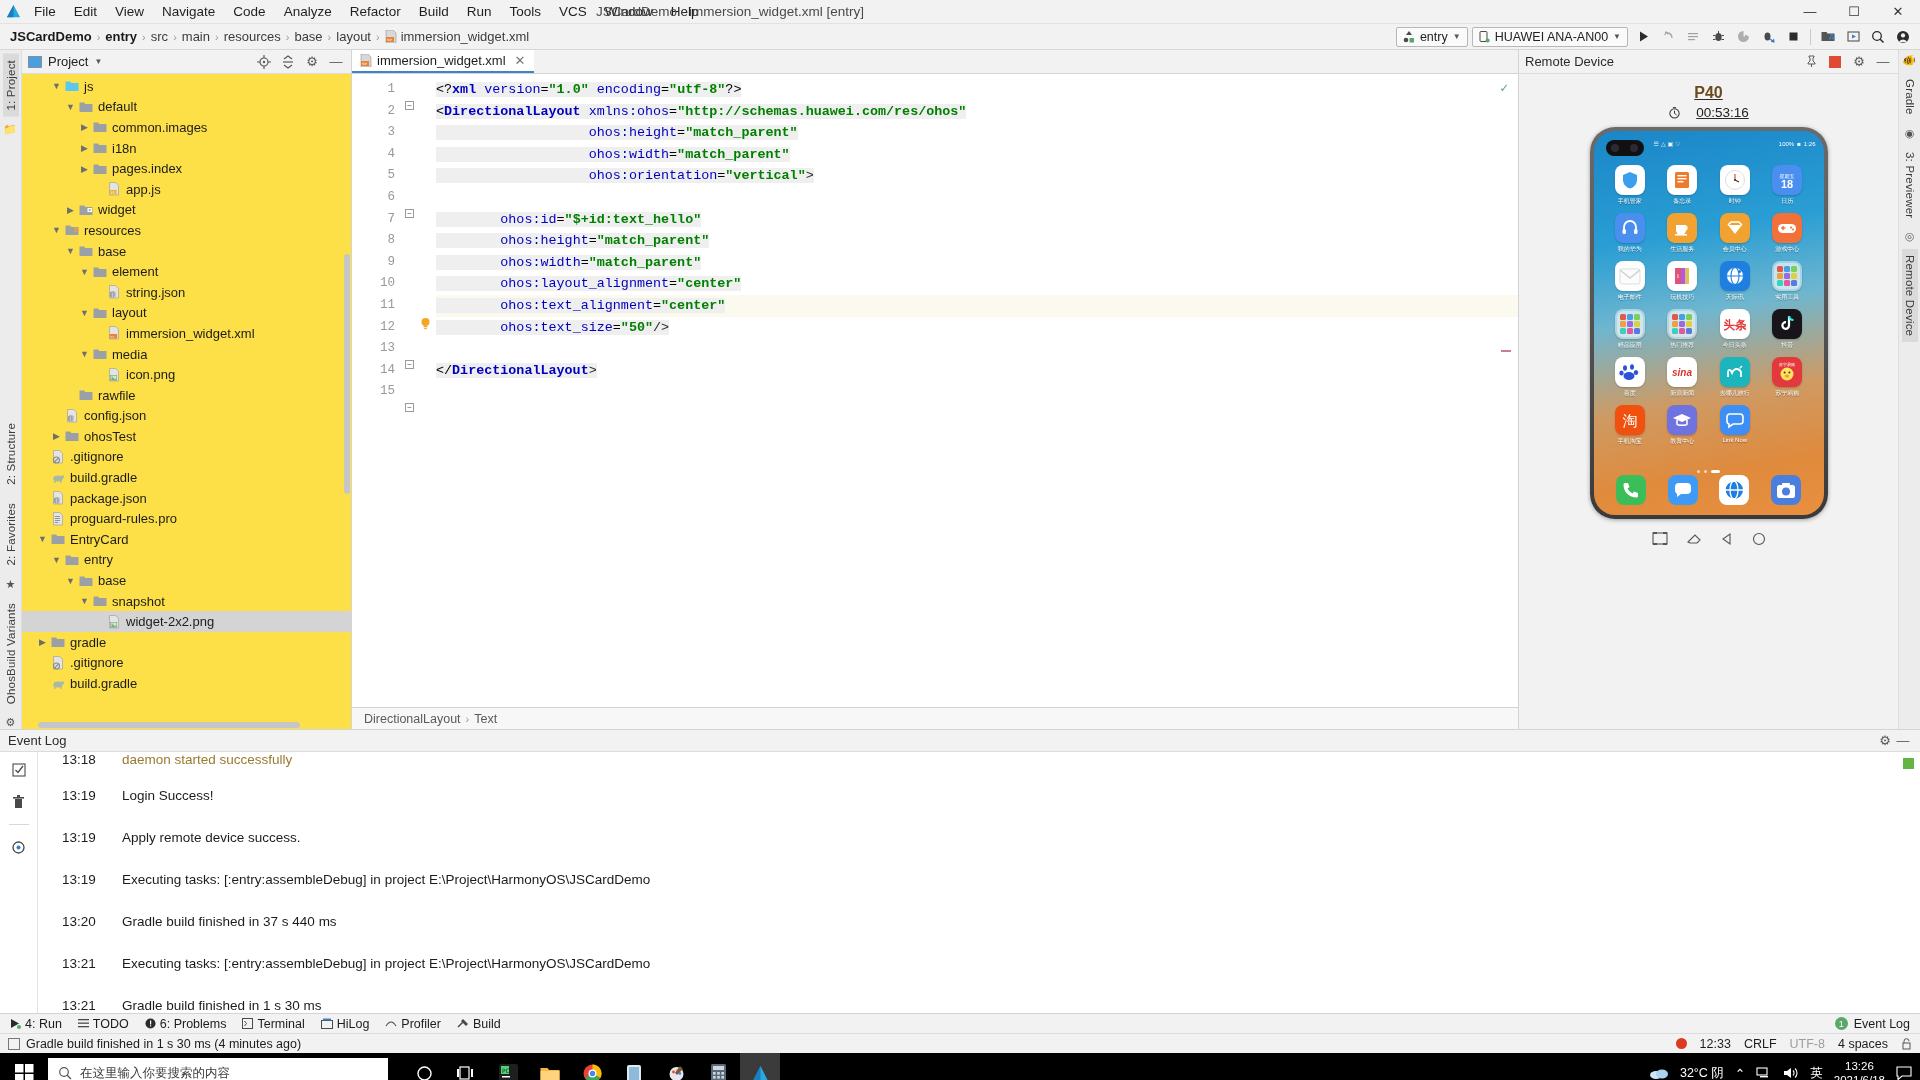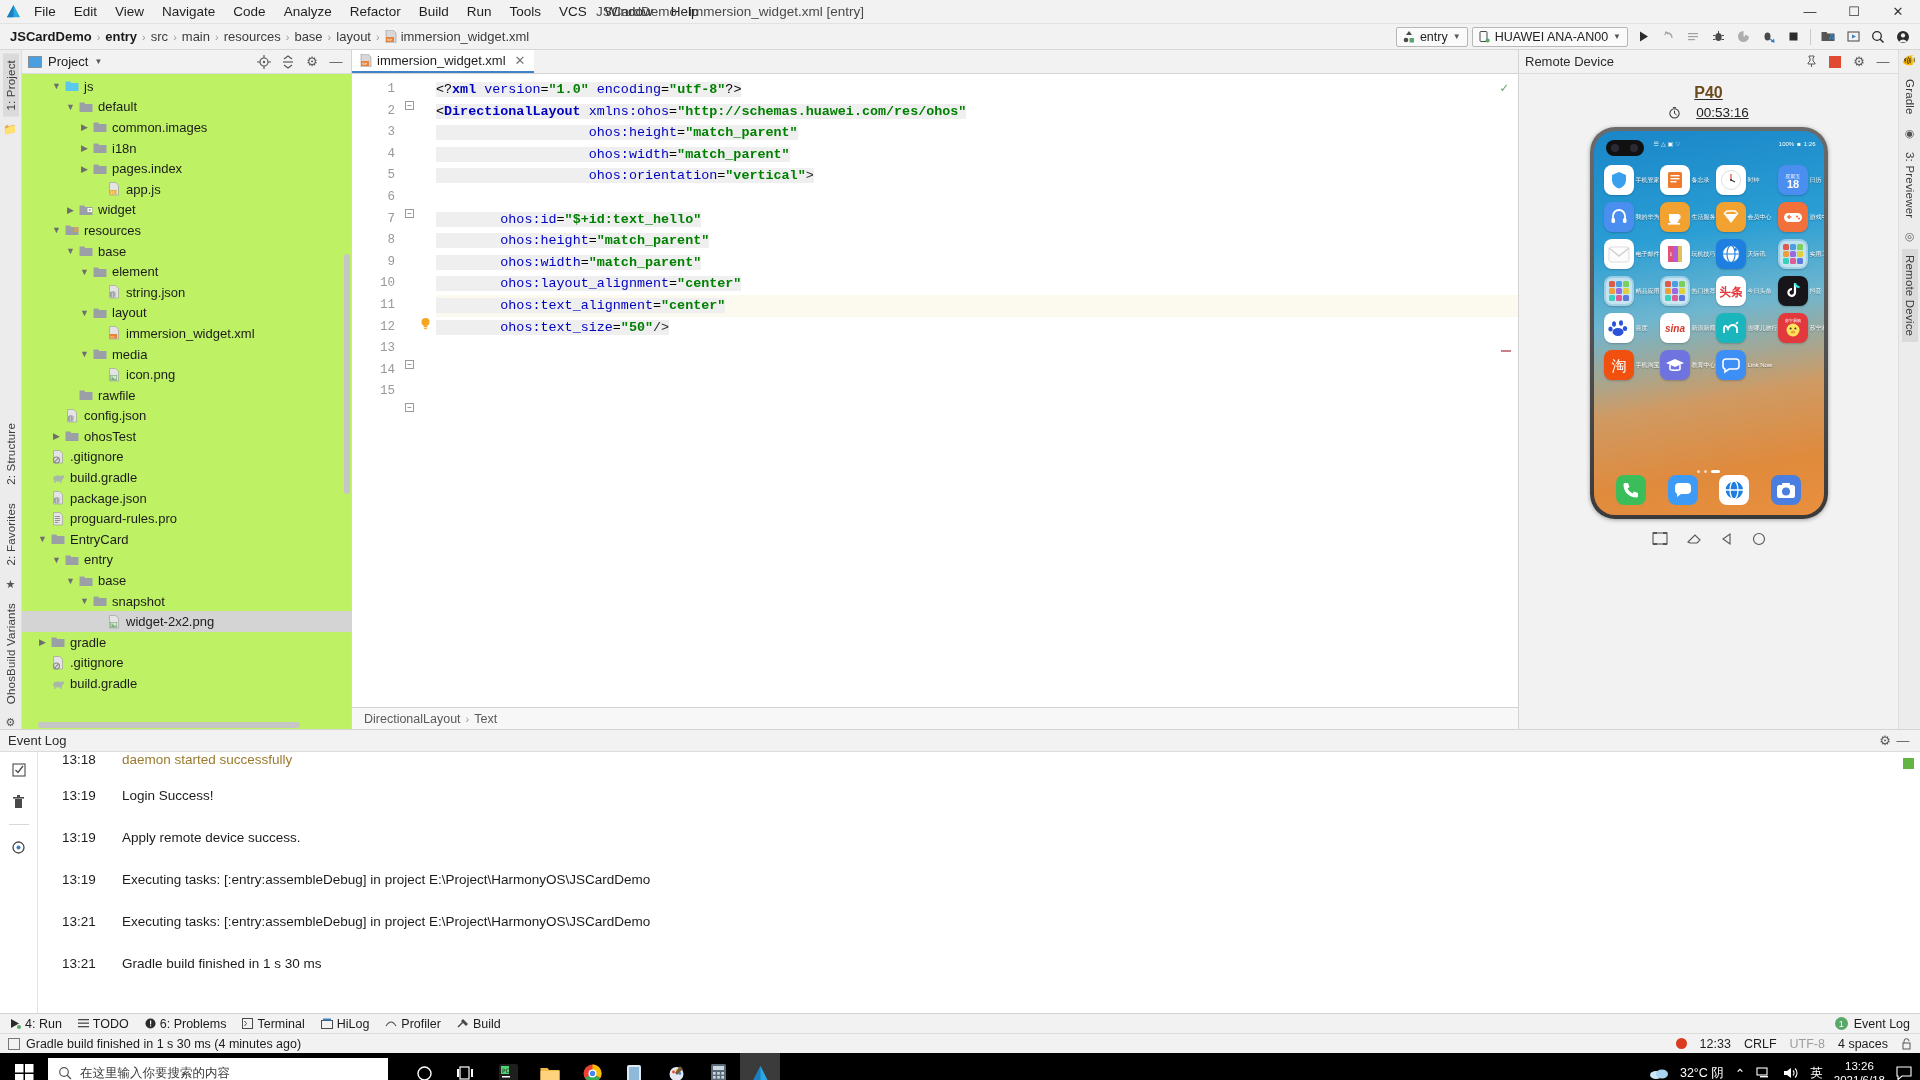--- a/index.html
+++ b/index.html
@@ -59,21 +59,21 @@
   .vbar.right { border-right:none; border-left:1px solid #dcdcdc; }
   .vtab {
     writing-mode:vertical-rl; font-size:11.5px; color:#3b3b3b; padding:6px 2px;
     letter-spacing:0.2px; white-space:nowrap;
   }
   .vtab.rot180 { writing-mode:vertical-rl; transform:rotate(180deg); }
   .vtab.sel { background:#dadada; }
   .vicon { font-size:11px; color:#555; }
 
   
-  .project-panel { width:330px; background:#bef264; border-right:1px solid #d4d4d4; display:flex; flex-direction:column; }
+  .project-panel { width:330px; background:#fde047; border-right:1px solid #d4d4d4; display:flex; flex-direction:column; }
   .panel-head {
     height:24px; display:flex; align-items:center; gap:6px; padding:0 6px;
     border-bottom:1px solid #dcdcdc; background:#f2f2f2; font-size:12.5px;
   }
   .panel-head .title { font-size:13px; color:#222; }
   .panel-head .spacer { margin-left:auto; }
   .ph-ic { width:18px; height:18px; display:flex; align-items:center; justify-content:center; color:#5a5a5a; font-size:13px; }
   .tree { flex:1; overflow:hidden; padding-top:2px; position:relative; }
   .trow { height:20.6px; display:flex; align-items:center; font-size:13px; color:#1c1c1c; white-space:nowrap; }
   .trow.sel { background:#d4d4d4; }
@@ -146,21 +146,21 @@
   .cam { position:absolute; left:12px; top:9px; width:38px; height:16px; background:#111; border-radius:9px; }
   .cam i { position:absolute; top:4px; width:8px; height:8px; border-radius:50%; background:#2a2a35; }
   .cam i:nth-child(1){ left:5px; } .cam i:nth-child(2){ left:24px; }
   .statusbar { position:absolute; left:0; right:0; top:9px; display:flex; align-items:center; font-size:6px; color:#fff; }
   .sb-left { margin-left:60px; display:flex; gap:2px; align-items:center; }
   .sb-right { margin-left:auto; margin-right:8px; display:flex; gap:3px; align-items:center; }
   .grid {
     position:absolute; left:0; right:0; top:34px; display:grid;
     grid-template-columns:repeat(4,1fr); row-gap:7px; padding:0 10px;
   }
-  .appcell { display:flex; flex-direction:row; align-items:center; gap:2px; }
+  .appcell { display:flex; flex-direction:column; align-items:center; gap:2px; }
   .appicon {
     width:30px; height:30px; border-radius:8px; display:flex; align-items:center;
     justify-content:center; font-size:14px; color:#fff; overflow:hidden; position:relative;
     box-shadow:0 1px 2px rgba(0,0,0,.2);
   }
   .applabel { font-size:6px; color:#fff; text-shadow:0 1px 1px rgba(0,0,0,.4); white-space:nowrap; }
   .dots { position:absolute; left:0; right:0; bottom:42px; display:flex; justify-content:center; gap:4px; align-items:center; }
   .dot { width:3px; height:3px; border-radius:50%; background:rgba(255,255,255,.65); }
   .dot.w { width:9px; border-radius:2px; background:#fff; }
   .dock { position:absolute; left:0; right:0; bottom:10px; display:flex; justify-content:space-around; padding:0 12px; }
@@ -823,20 +823,21 @@
             <div class="cline"><span class="seg">                   <span class="ns">ohos:</span><span class="attr">width</span><span class="punct">=</span><span class="val">"match_parent"</span></span></div>
             <div class="cline"><span class="seg">                   <span class="ns">ohos:</span><span class="attr">orientation</span><span class="punct">=</span><span class="val">"vertical"</span>&gt;</span></div>
             <div class="cline">&nbsp;</div>
             <div class="cline"><span class="seg">        <span class="ns">ohos:</span><span class="attr">id</span><span class="punct">=</span><span class="val">"$+id:text_hello"</span></span></div>
             <div class="cline"><span class="seg">        <span class="ns">ohos:</span><span class="attr">height</span><span class="punct">=</span><span class="val">"match_parent"</span></span></div>
             <div class="cline"><span class="seg">        <span class="ns">ohos:</span><span class="attr">width</span><span class="punct">=</span><span class="val">"match_parent"</span></span></div>
             <div class="cline"><span class="seg">        <span class="ns">ohos:</span><span class="attr">layout_alignment</span><span class="punct">=</span><span class="val">"center"</span></span></div>
             <div class="cline hl"><span class="seg">        <span class="ns">ohos:</span><span class="attr">text_alignment</span><span class="punct">=</span><span class="val">"center"</span></span></div>
             <div class="cline"><span class="seg">        <span class="ns">ohos:</span><span class="attr">text_size</span><span class="punct">=</span><span class="val">"50"</span>/&gt;</span></div>
             <div class="cline">&nbsp;</div>
+            <div class="cline"><span class="seg"><span class="punct">&lt;/</span><span class="tag">DirectionalLayout</span>&gt;</span></div>
           </div>
       </div>
       <div class="bread-bottom">
         <span>DirectionalLayout</span>
         <span class="crumb-sep">›</span>
         <span>Text</span>
       </div>
     </div>
 
     <div class="device-panel">
@@ -1251,20 +1252,24 @@
           </div>
           <div class="evt-row">
             <span class="evt-time">13:19</span>
             <span>Apply remote device success.</span>
           </div>
           <div class="evt-row">
             <span class="evt-time">13:19</span>
             <span>Executing tasks: [:entry:assembleDebug] in project E:\Project\HarmonyOS\JSCardDemo</span>
           </div>
           <div class="evt-row">
+            <span class="evt-time">13:20</span>
+            <span>Gradle build finished in 37 s 440 ms</span>
+          </div>
+          <div class="evt-row">
             <span class="evt-time">13:21</span>
             <span>Executing tasks: [:entry:assembleDebug] in project E:\Project\HarmonyOS\JSCardDemo</span>
           </div>
           <div class="evt-row">
             <span class="evt-time">13:21</span>
             <span>Gradle build finished in 1 s 30 ms</span>
           </div>
         </div>
     </div>
   </div>

